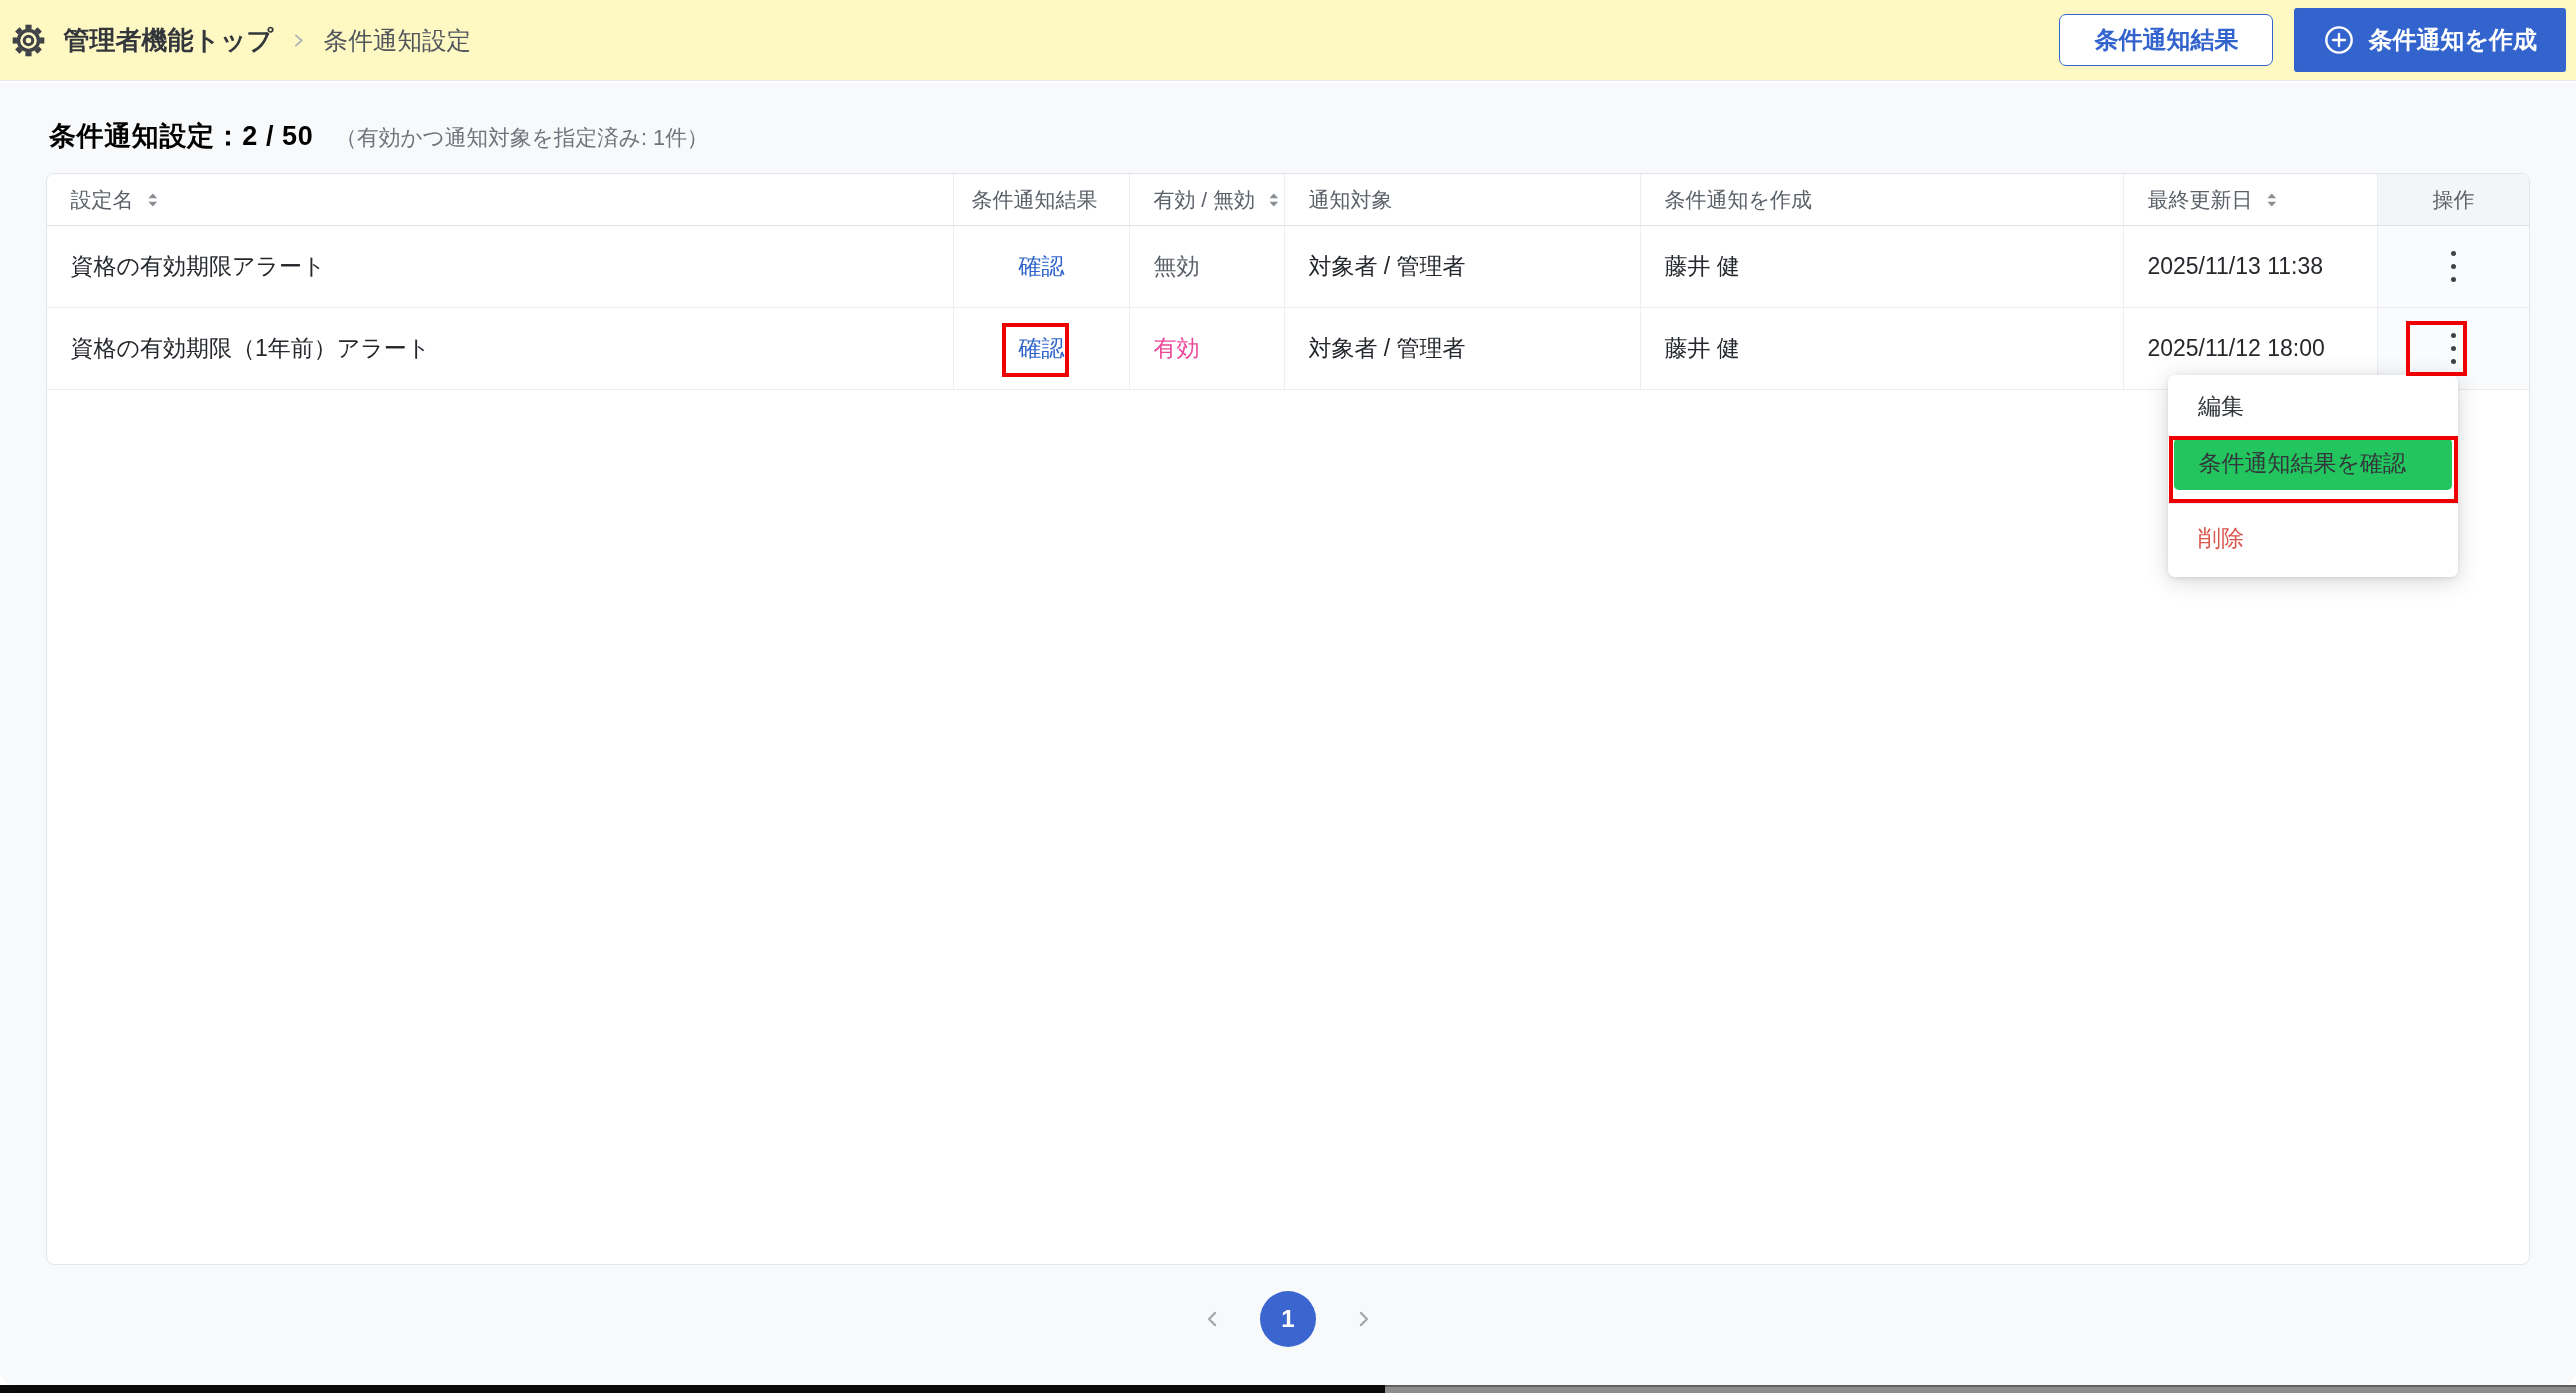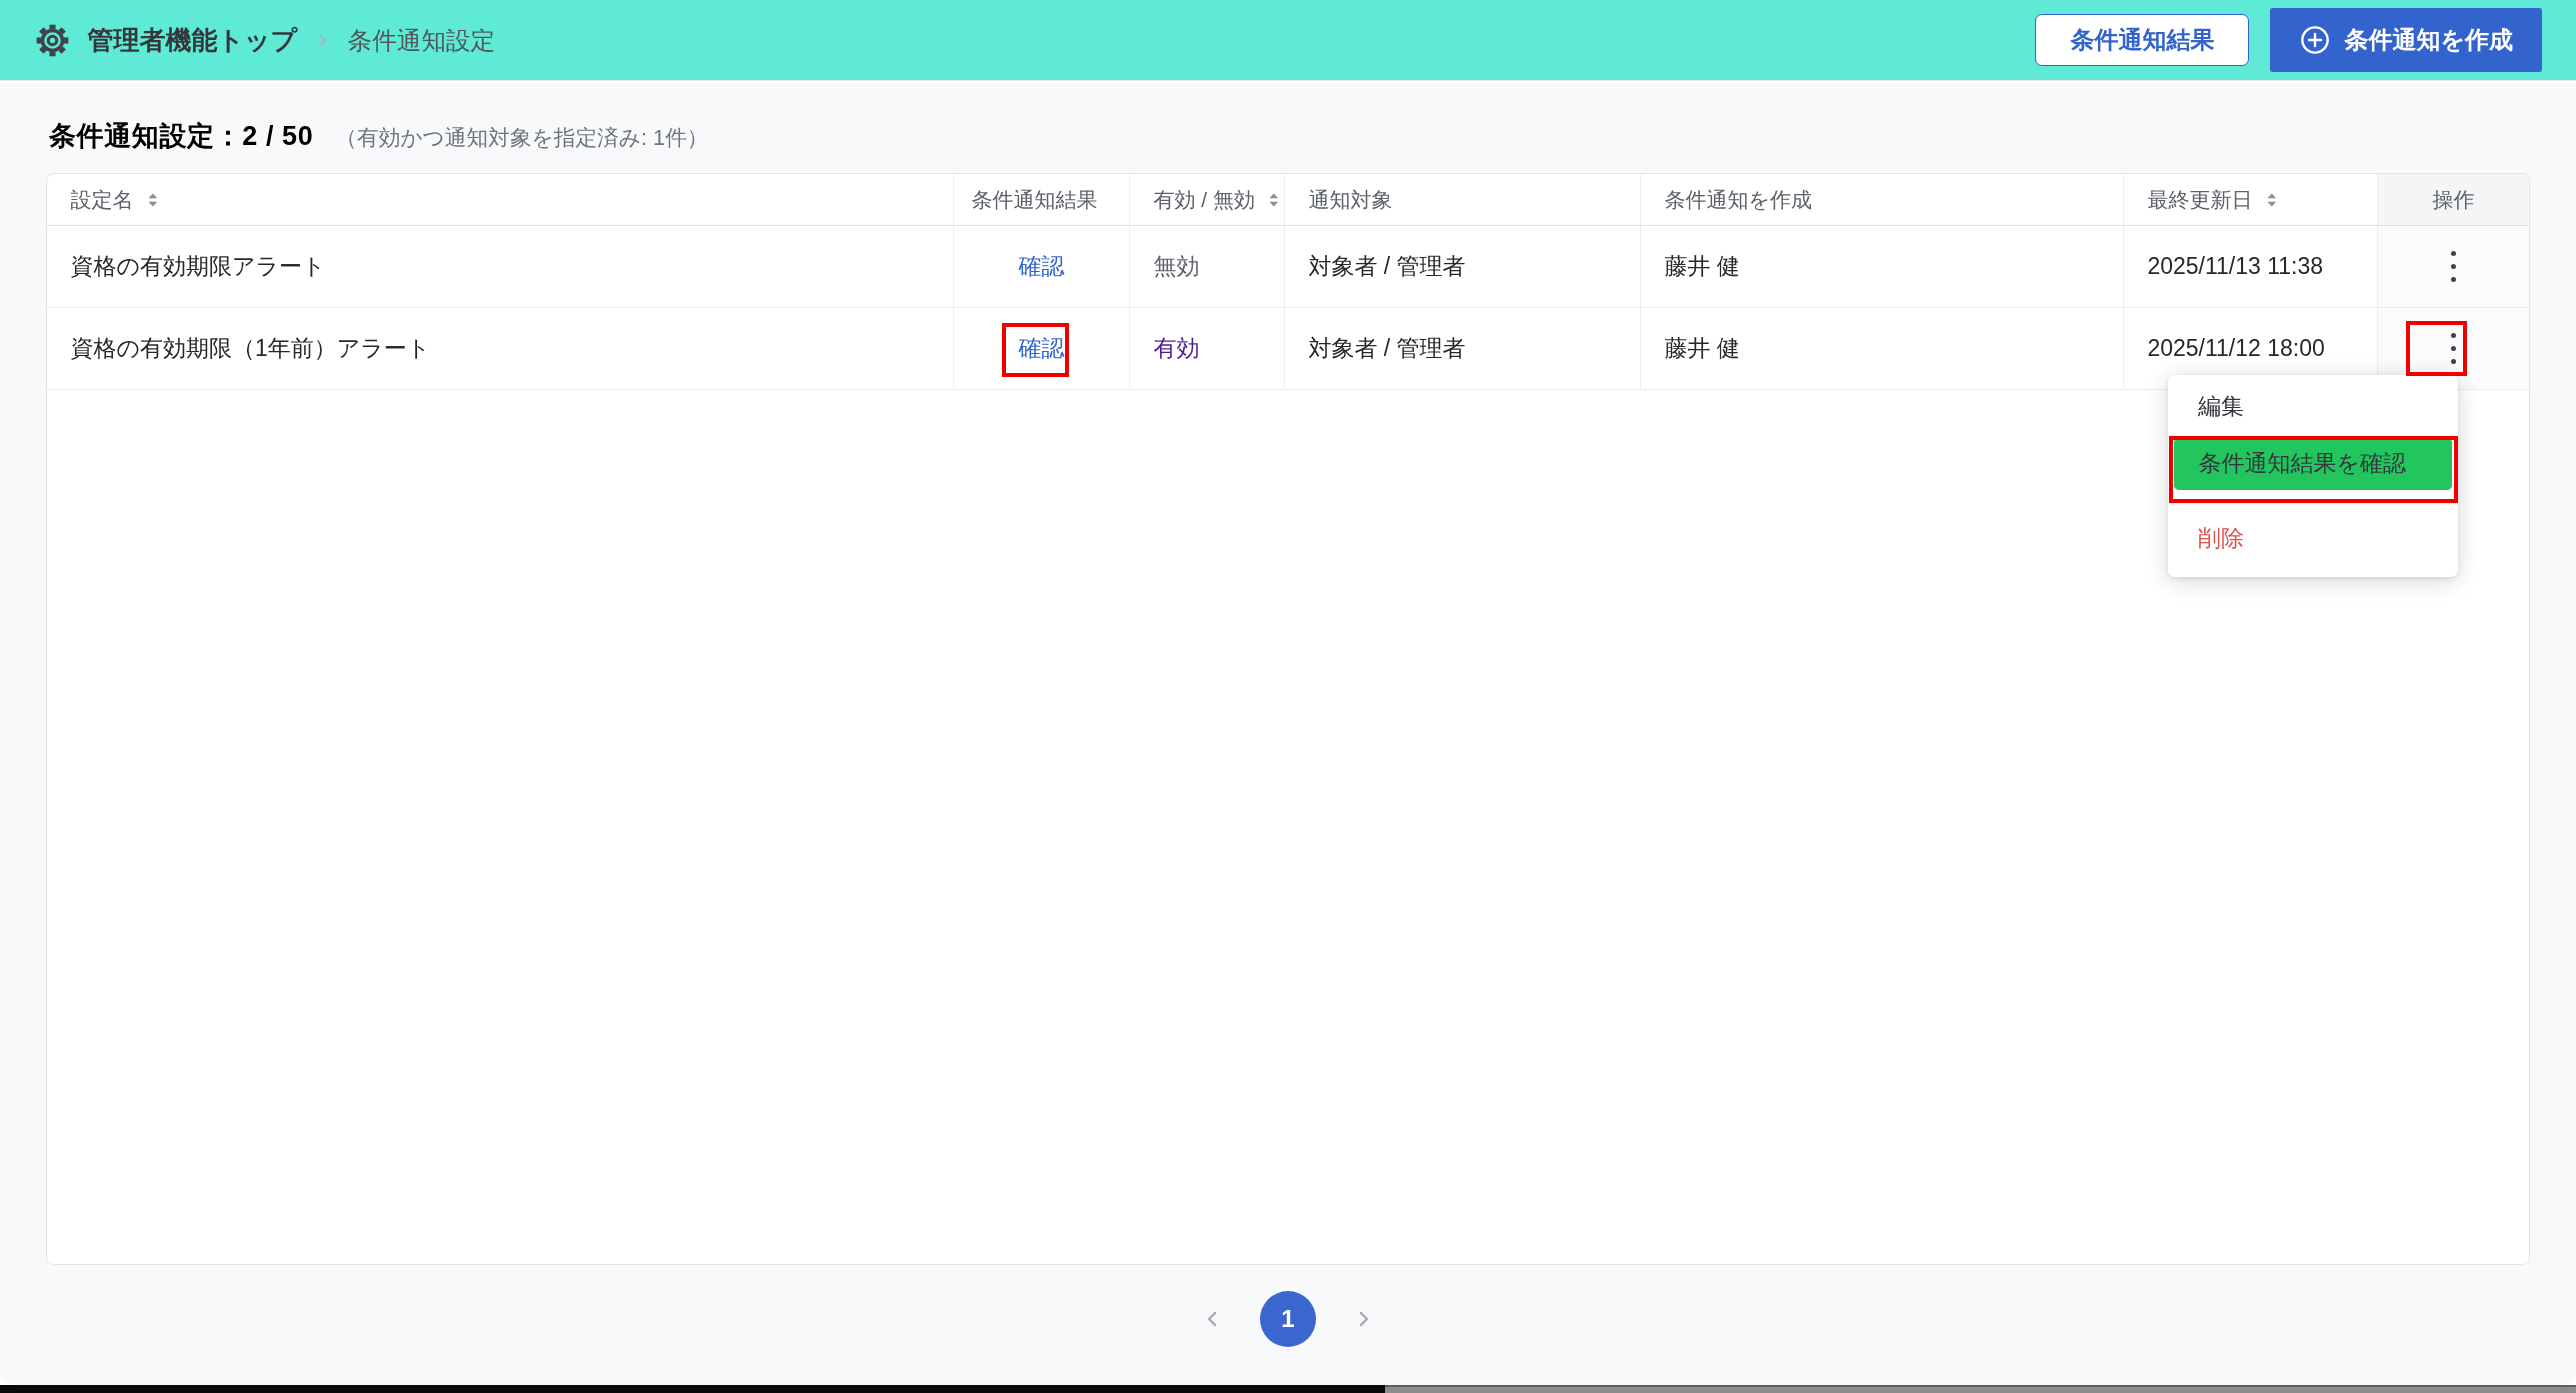--- a/index.html
+++ b/index.html
@@ -6,22 +6,22 @@
   body {
     width:2576px; height:1394px; position:relative; overflow:hidden;
     background:#ffffff;
     font-family:"Liberation Sans","DejaVu Sans",sans-serif;
     color:#24272b;
   }
 
   
   .topbar {
     position:absolute; top:0; left:0; right:0; height:81px;
-    background:#5eead4; border-bottom:1.2px solid #e7e9ec;
-    display:flex; align-items:center; padding:0 34px; box-sizing:border-box; z-index:3;
+    background:#fef9c3; border-bottom:1.2px solid #e7e9ec;
+    display:flex; align-items:center; padding:0 10px; box-sizing:border-box; z-index:3;
   }
   .breadcrumb { display:flex; align-items:center; gap:16.4px; }
   .gear-wrap svg { width:37px; height:37px; display:block; }
   .crumb-root { font-size:26px; font-weight:bold; color:#33373c; }
   .crumb-sep svg { width:17.6px; height:27px; display:block; }
   .crumb-current { font-size:24.6px; color:#51565c; }
   .top-actions { margin-left:auto; display:flex; align-items:center; gap:21px; }
   .btn-outline {
     height:52px; padding:0 34px; box-sizing:border-box;
     border:1.8px solid #3364cd; border-radius:7px; background:#fff;
@@ -68,21 +68,21 @@
   .c5 { width:483px; }
   .c6 { width:254px; }
   .c7 { flex:1; border-right:none; justify-content:center; padding:0 5.9px; background:#fafbfd; }
   .thead .c2 { justify-content:flex-start; padding:0 17.6px; }
   .thead .c7 { background:#f4f5f7; }
   .sort-icon { margin-left:10.5px; display:flex; }
   .sort-icon svg { width:17.6px; height:20px; display:block; }
   .name-cell { font-weight:500; }
   .link { color:#2e63cb; cursor:pointer; }
   .status-inactive { color:#5b6168; }
-  .status-active { color:#4c1d95; }
+  .status-active { color:#ec4899; }
   .kebab { display:flex; flex-direction:column; gap:7.6px; cursor:pointer; padding:8.2px 11.7px; }
   .kebab i { width:5.3px; height:5.3px; border-radius:50%; background:#3f4348; display:block; }
 
   
   .menu {
     position:absolute; left:2168px; top:292px; width:290px;
     background:#ffffff; border-radius:7px;
     box-shadow:0 3.5px 23.4px rgba(0,0,0,0.16), 0 1.2px 4.7px rgba(0,0,0,0.08);
     padding:3px 0; box-sizing:border-box; z-index:6;
   }

